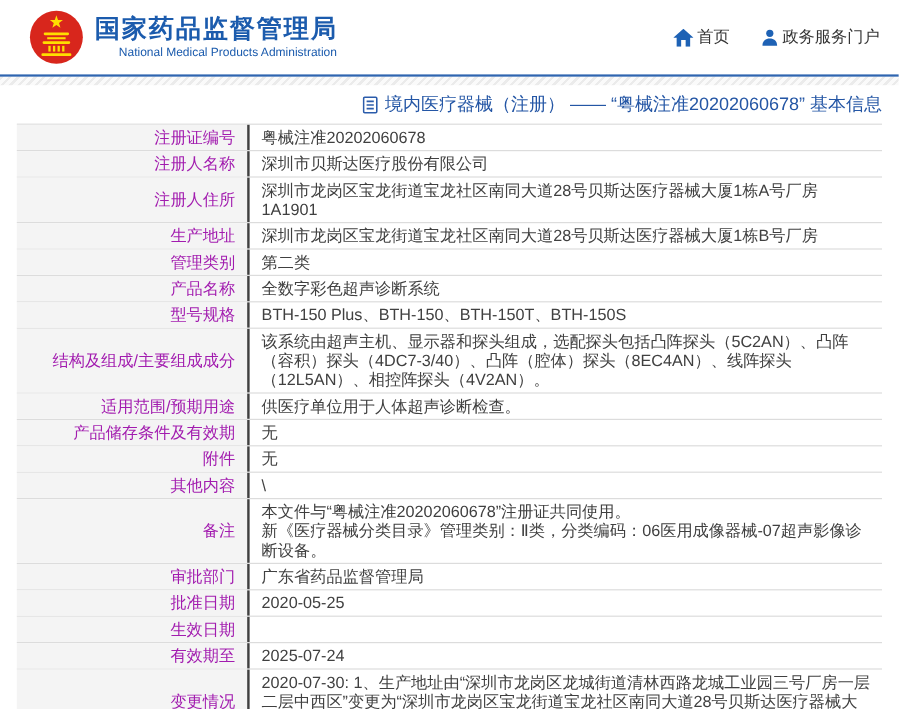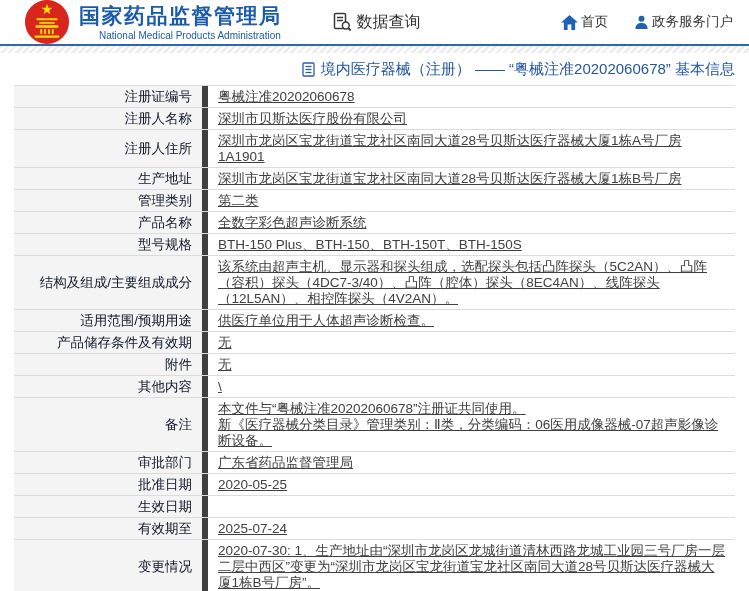--- a/index.html
+++ b/index.html
@@ -3,41 +3,41 @@
 <meta charset="utf-8">
 <style>
   * { box-sizing: border-box; }
   html,body { margin:0; padding:0; }
   body {
     width:749px; height:591px; overflow:hidden;
     background:#ffffff;
     font-family:"Liberation Sans","DejaVu Sans",sans-serif;
   }
   
-  .header { height:44px; display:flex; align-items:center; background:#fff; }
+  .header { height:62px; display:flex; align-items:center; background:#fff; }
   .logo { display:flex; align-items:center; margin-left:24px; }
   .logo-text { margin-left:9px; }
   .site-title { font-size:21px; font-weight:bold; color:#1b5bad; letter-spacing:1.5px; line-height:24px; }
   .site-subtitle { font-size:10px; color:#1b5bad; margin-top:2px;padding-left:20px; }
   .data-query { display:flex; align-items:center; gap:5px; margin-left:50px; font-size:16px; color:#333; cursor:pointer; }
   .top-nav { margin-left:auto; margin-right:16px; display:flex; gap:26px; }
   .nav-item { display:flex; flex-direction:row; align-items:center; gap:3px; font-size:13.5px; color:#333; cursor:pointer; }
   .blue-line { height:2px; background:#2f65b0; }
   .hatch { height:7px; background:repeating-linear-gradient(135deg,#ebebeb 0 2px,#fafafa 2px 5px); }
   
   .main { padding:0 14px; }
   .breadcrumb { height:32px; display:flex; align-items:center; gap:6px; font-size:15px; color:#2456a5;justify-content:flex-end; }
   .info-table { border-top:1px solid #dcdcdc; font-size:13.5px; line-height:16px; }
   .row { display:flex; border-bottom:1px solid #dcdcdc; }
   .lab {
-    width:194px; flex:none; background:#f4f4f4; border-right:6px solid #404040;
-    color:#0f172a; display:flex; align-items:center; justify-content:flex-end;
+    width:194px; flex:none; background:#f4f4f4; border-right:2px solid #404040;
+    color:#a21caf; display:flex; align-items:center; justify-content:flex-end;
     padding:2.5px 10px 2.5px 4px; text-align:left;
   }
-  .val { flex:1; display:flex; align-items:center; color:#404040; padding:2.5px 8px 2.5px 10px;text-decoration:underline; }
+  .val { flex:1; display:flex; align-items:center; color:#404040; padding:2.5px 8px 2.5px 10px; }
   .vtext { white-space:pre-line; }
 </style>
 </head>
 <body>
 
 <div class="header">
   <div class="logo">
     <svg width="46" height="46" viewBox="0 0 48 48">
       <circle cx="24" cy="24" r="23" fill="#d8261c"></circle>
       <g fill="#ffde00">
@@ -51,30 +51,20 @@
         <rect x="29" y="31.5" width="2" height="5"></rect>
         <rect x="11" y="38" width="26" height="2.4" rx="1"></rect>
       </g>
     </svg>
     <div class="logo-text">
       <div class="site-title">国家药品监督管理局</div>
       <div class="site-subtitle">National Medical Products Administration</div>
     </div>
   </div>
 
-  <div class="data-query">
-    <svg width="20" height="20" viewBox="0 0 20 20" fill="none" stroke="#3a3a3a" stroke-width="1.5">
-      <rect x="2.5" y="1.5" width="11" height="15" rx="1"></rect>
-      <line x1="5" y1="5.5" x2="11" y2="5.5"></line>
-      <line x1="5" y1="8.5" x2="11" y2="8.5"></line>
-      <circle cx="13.8" cy="13.5" r="3.4" fill="#ffffff"></circle>
-      <line x1="16.2" y1="16" x2="18.7" y2="18.5" stroke-width="1.8"></line>
-    </svg>
-    <span>数据查询</span>
-  </div>
 
   <div class="top-nav">
     <div class="nav-item">
       <svg width="17" height="15" viewBox="0 0 18 16" fill="#1e62b5">
         <path d="M9 0 L18 8 H15 V16 H11 V10 H7 V16 H3 V8 H0 Z"></path>
       </svg>
       <span>首页</span>
     </div>
     <div class="nav-item">
       <svg width="15" height="15" viewBox="0 0 16 16" fill="#1e62b5">

